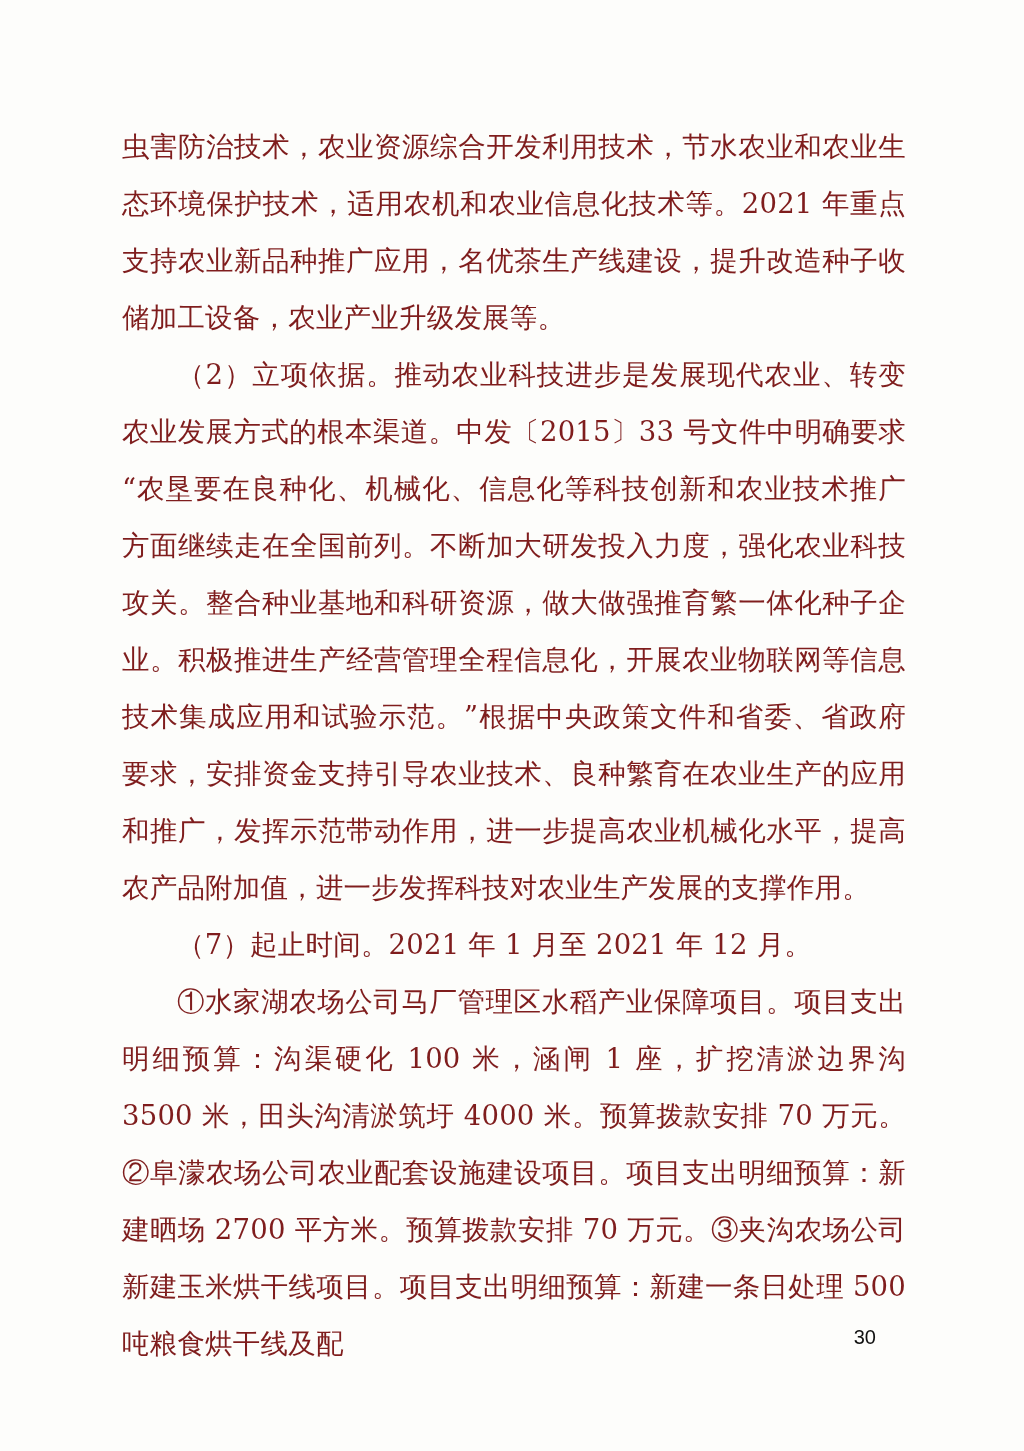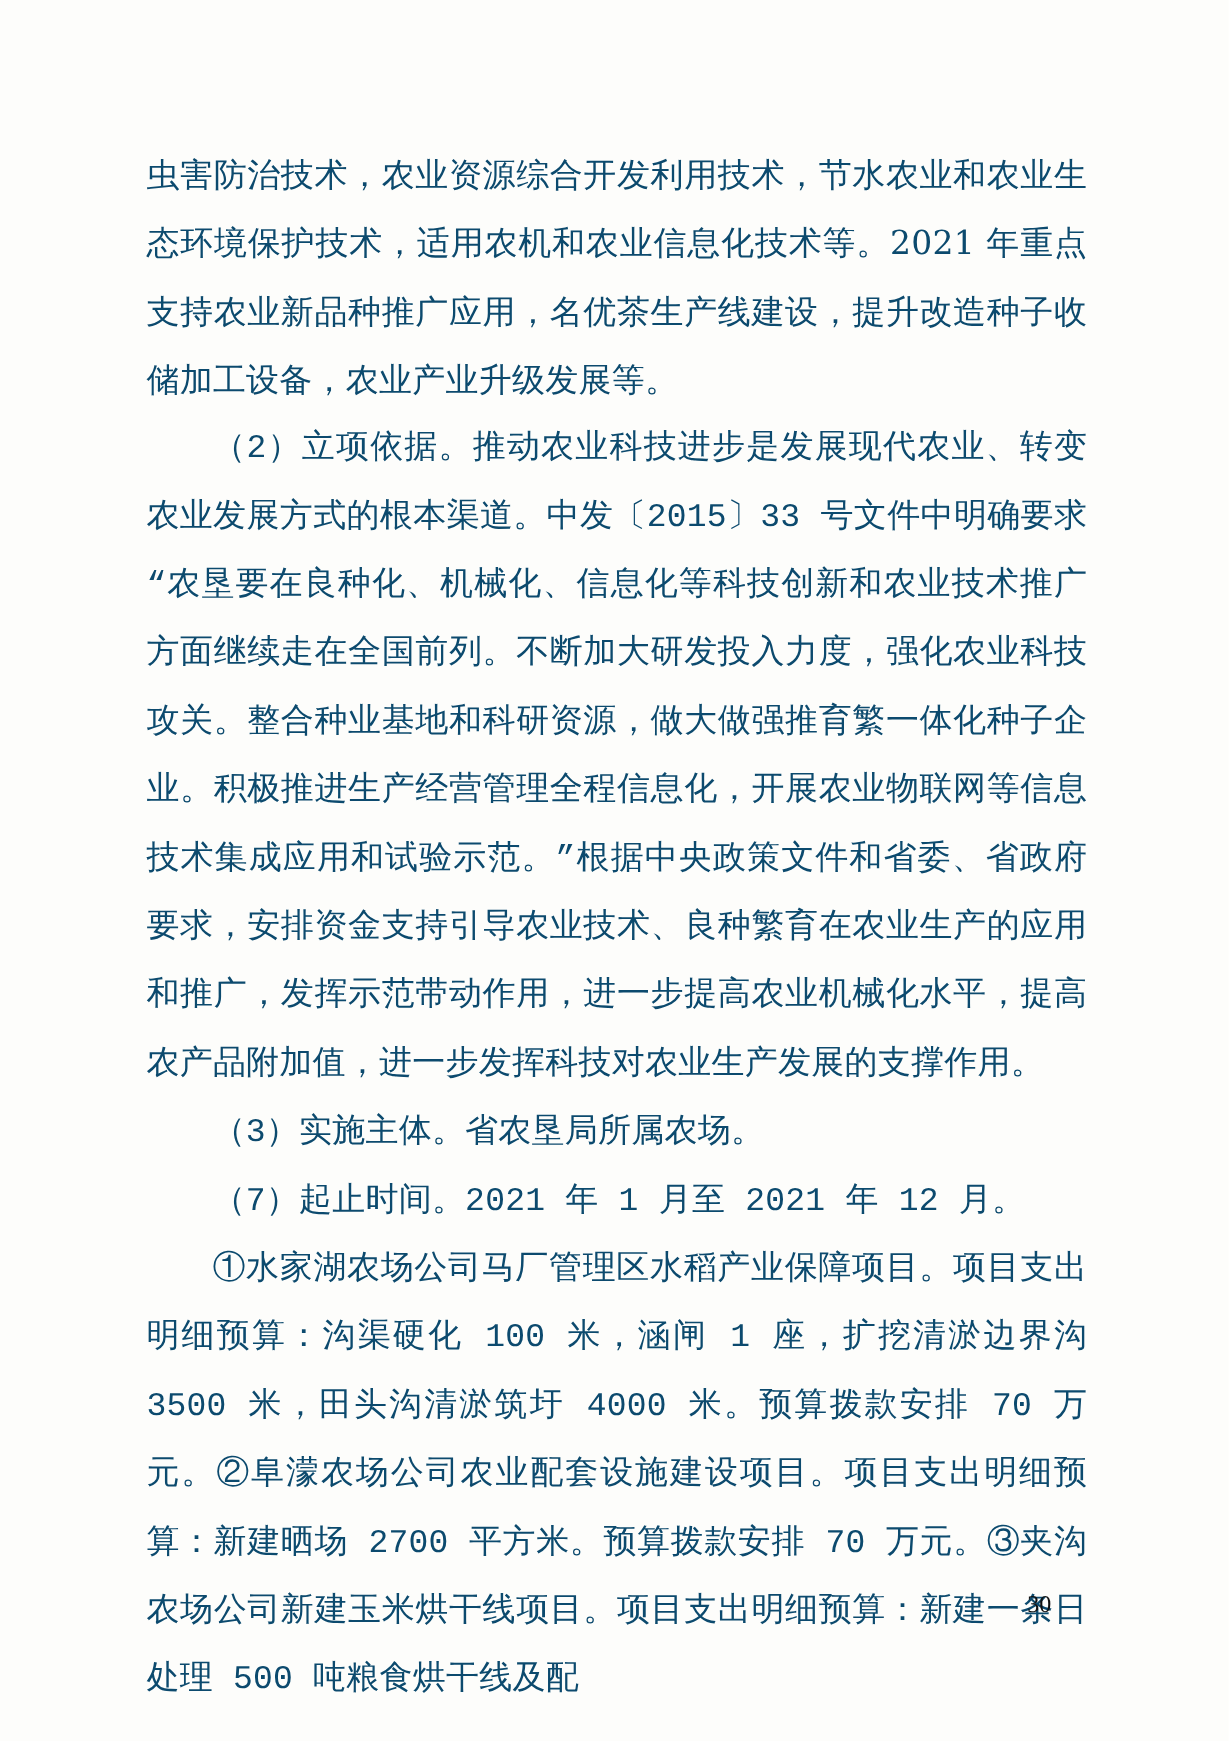--- a/index.html
+++ b/index.html
@@ -18,43 +18,41 @@
   .content {
     position: absolute;
     left: 122px;
     top: 118px;
     width: 784px;
   }
   .para {
     margin: 0 0 0 0;
     font-size: 27.5px;
     line-height: 57px;
-    color: #0c4a6e;
+    color: #7f1d1d;
     text-align: justify;
     text-justify: inter-ideograph;
     letter-spacing: 0.2px;
   }
   .indent {
     text-indent: 2em;
-    font-family: Liberation Mono, monospace;
   }
   .page-number {
     position: absolute;
     right: 148px;
     top: 1326px;
     font-size: 20px;
     color: #111111;
-    font-family: Liberation Serif, serif;
+    font-family: Liberation Sans, sans-serif;
   }
 </style>
 </head>
 <body>
 
 <div class="page">
   <div class="content">
     <p class="para">虫害防治技术，农业资源综合开发利用技术，节水农业和农业生态环境保护技术，适用农机和农业信息化技术等。2021 年重点支持农业新品种推广应用，名优茶生产线建设，提升改造种子收储加工设备，农业产业升级发展等。</p>
     <p class="para indent">（2）立项依据。推动农业科技进步是发展现代农业、转变农业发展方式的根本渠道。中发〔2015〕33 号文件中明确要求“农垦要在良种化、机械化、信息化等科技创新和农业技术推广方面继续走在全国前列。不断加大研发投入力度，强化农业科技攻关。整合种业基地和科研资源，做大做强推育繁一体化种子企业。积极推进生产经营管理全程信息化，开展农业物联网等信息技术集成应用和试验示范。”根据中央政策文件和省委、省政府要求，安排资金支持引导农业技术、良种繁育在农业生产的应用和推广，发挥示范带动作用，进一步提高农业机械化水平，提高农产品附加值，进一步发挥科技对农业生产发展的支撑作用。</p>
-    <p class="para indent">（3）实施主体。省农垦局所属农场。</p>
     <p class="para indent">（7）起止时间。2021 年 1 月至 2021 年 12 月。</p>
     <p class="para indent">①水家湖农场公司马厂管理区水稻产业保障项目。项目支出明细预算：沟渠硬化 100 米，涵闸 1 座，扩挖清淤边界沟 3500 米，田头沟清淤筑圩 4000 米。预算拨款安排 70 万元。②阜濛农场公司农业配套设施建设项目。项目支出明细预算：新建晒场 2700 平方米。预算拨款安排 70 万元。③夹沟农场公司新建玉米烘干线项目。项目支出明细预算：新建一条日处理 500 吨粮食烘干线及配</p>
   </div>
   <div class="page-number">30</div>
 </div>
 
 </body></html>

